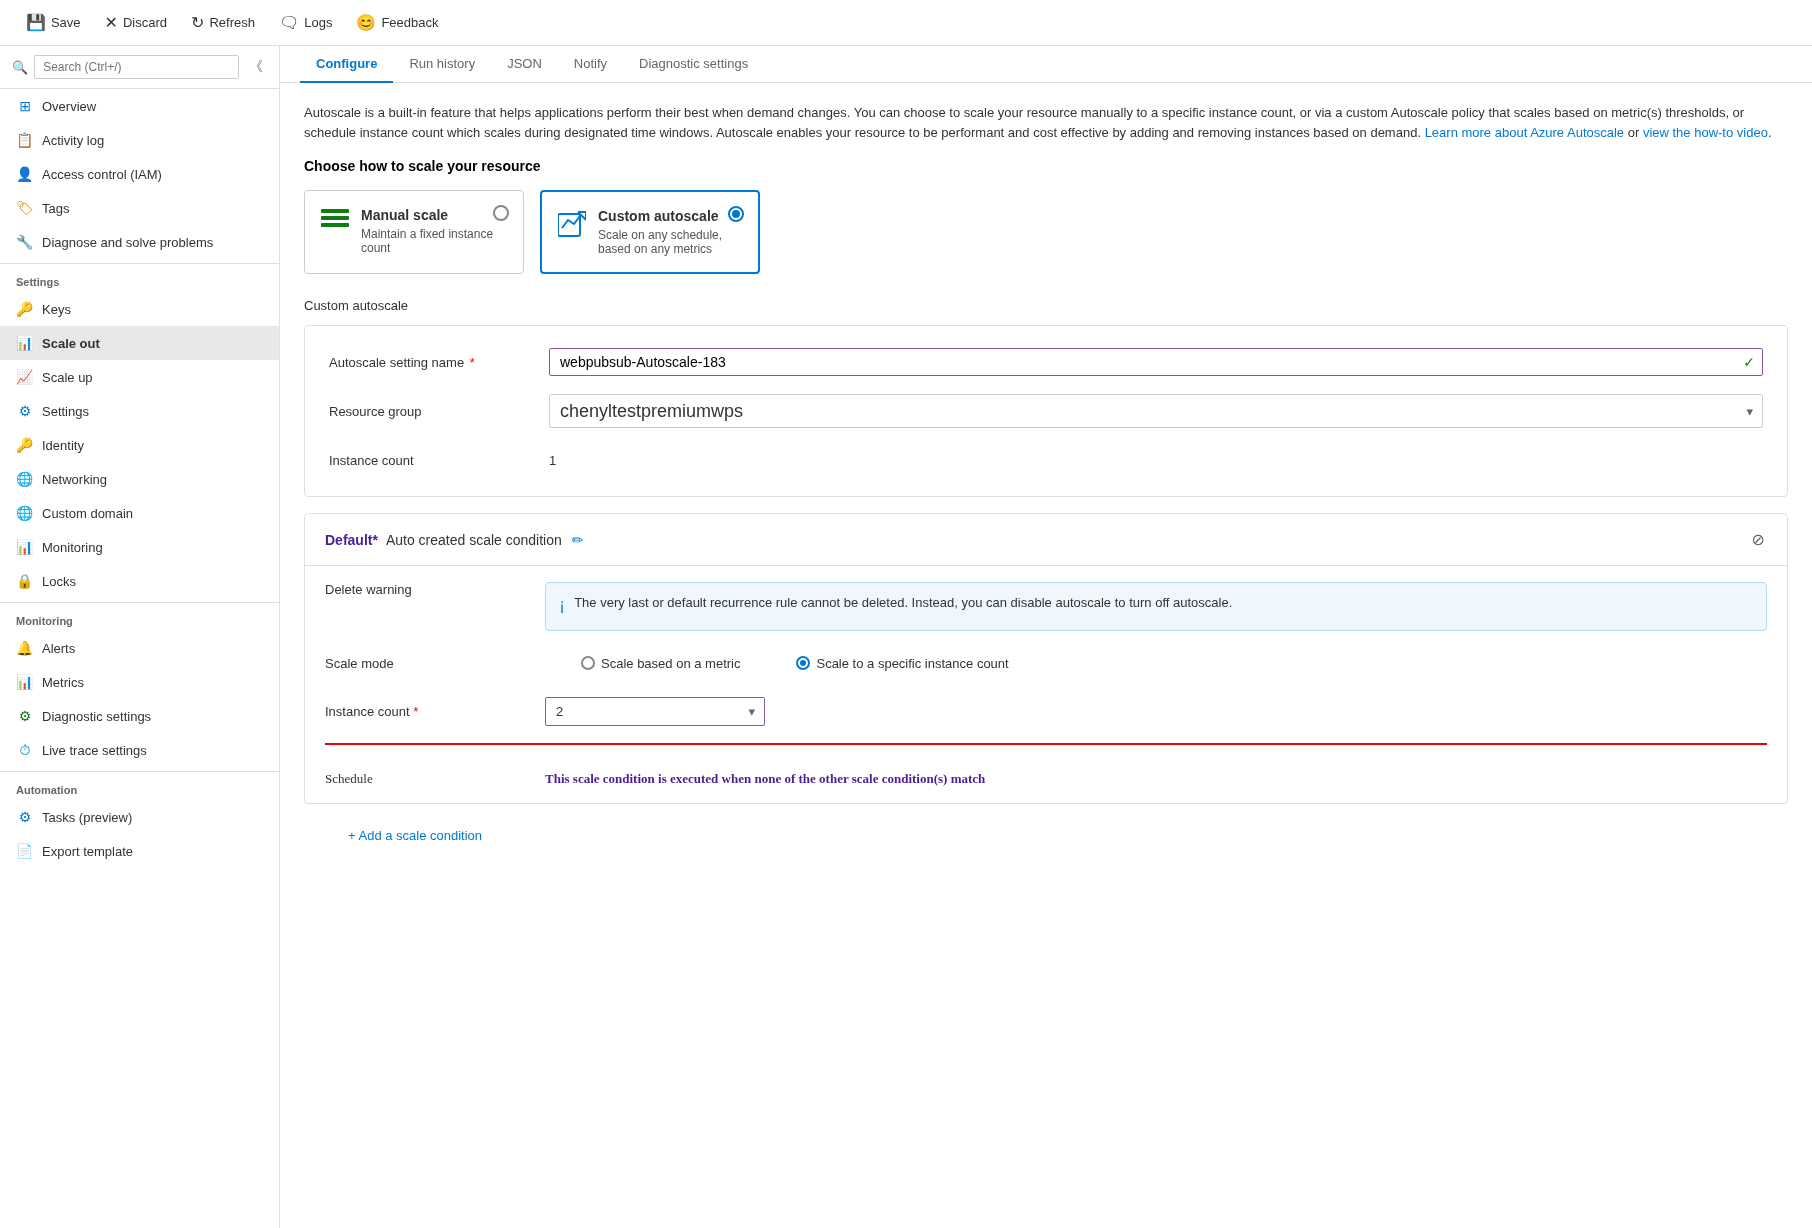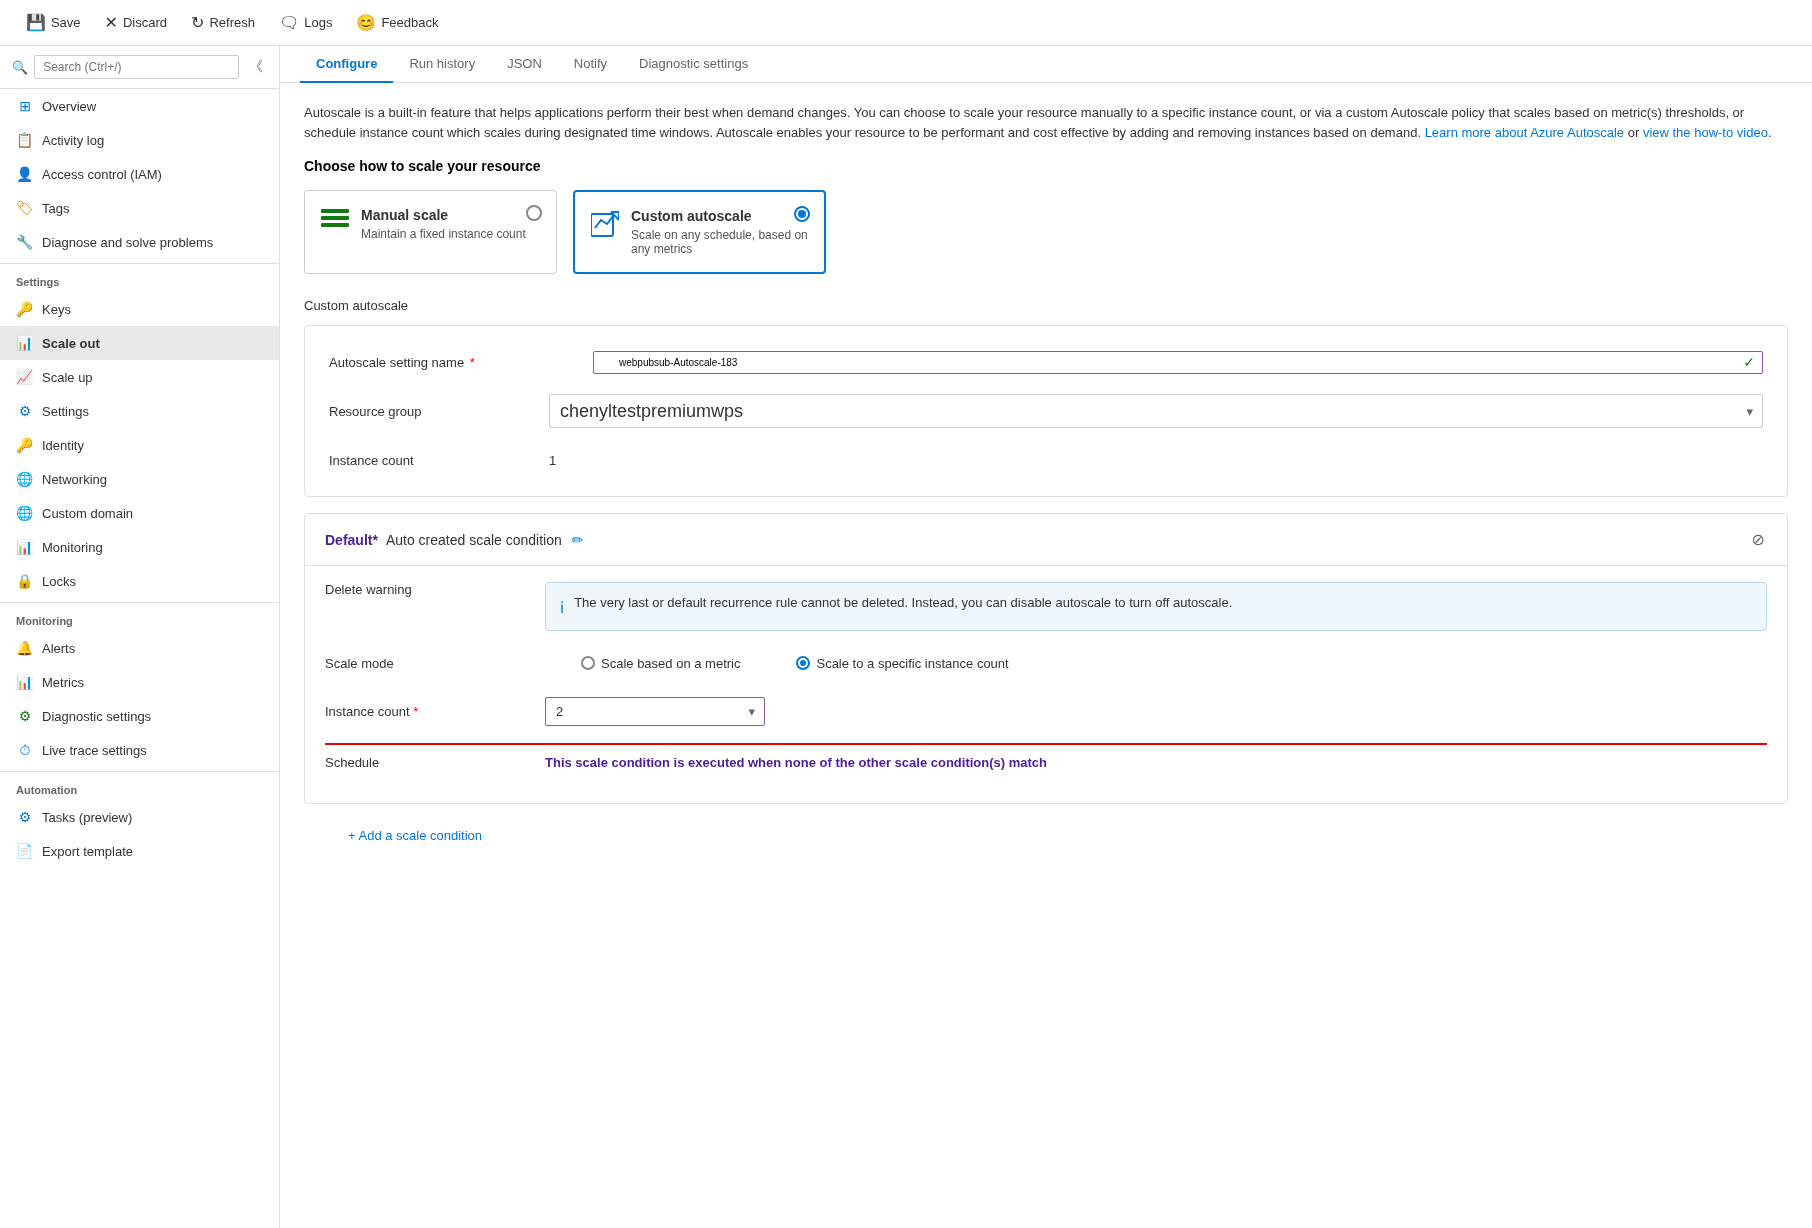--- a/index.html
+++ b/index.html
@@ -37,21 +37,21 @@
 
     
     .description-text { font-size: 13px; color: #333; line-height: 1.5; margin-bottom: 16px; }
     .description-text a { color: #0078d4; text-decoration: none; }
 
     
     .section-title { font-size: 14px; font-weight: 700; margin-bottom: 16px; color: #000; }
 
     
     .scale-cards { display: flex; gap: 16px; margin-bottom: 24px; }
-    .scale-card { border: 1px solid #ccc; border-radius: 4px; padding: 16px; width: 253px; cursor: pointer; display: flex; align-items: flex-start; gap: 12px; position: relative; }
+    .scale-card { border: 1px solid #ccc; border-radius: 4px; padding: 16px; width: 220px; cursor: pointer; display: flex; align-items: flex-start; gap: 12px; position: relative; }
     .scale-card.selected { border: 2px solid #0078d4; }
     .scale-card .card-icon { font-size: 24px; color: #0078d4; flex-shrink: 0; margin-top: 2px; }
     .scale-card .card-content { flex: 1; }
     .scale-card .card-title { font-weight: 700; font-size: 14px; margin-bottom: 4px; }
     .scale-card .card-desc { font-size: 12px; color: #555; }
     .scale-card .radio-circle { position: absolute; top: 14px; right: 14px; width: 16px; height: 16px; border-radius: 50%; border: 2px solid #888; background: #fff; display: flex; align-items: center; justify-content: center; }
     .scale-card .radio-circle.checked { border-color: #0078d4; }
     .scale-card .radio-circle.checked::after { content: ''; width: 8px; height: 8px; border-radius: 50%; background: #0078d4; }
 
     
@@ -296,21 +296,21 @@
       <div class="custom-autoscale-label">Custom autoscale</div>
 
       <div class="form-section">
         <div class="form-row">
           <div class="form-label">
             <span>Autoscale setting name</span>
             <span class="required"> *</span>
           </div>
           <div class="form-value">
             <div class="form-input-wrapper">
-              <input type="text" style="border: 1px solid rgb(140, 84, 161); padding: 5px 30px 5px 25px; font-size: 10px; border-radius: 2px; outline: none; width: 100%; margin-left: 44px;" value="webpubsub-Autoscale-183">
+              <input type="text" style="border: 1px solid rgb(140, 84, 161); padding: 5px 30px 5px 10px; font-size: 14px; border-radius: 2px; outline: none; width: 100%;" value="webpubsub-Autoscale-183">
               <span class="check" style="color:#107c10;">✓</span>
             </div>
           </div>
         </div>
         <div class="form-row">
           <div class="form-label">Resource group</div>
           <div class="form-value">
             <div class="select-wrapper">
               <select class="form-select"><option>chenyltestpremiumwps</option></select>
             </div>
@@ -373,21 +373,21 @@
                   <option>2</option>
                   <option>1</option>
                   <option>3</option>
                   <option>4</option>
                 </select>
               </div>
             </div>
           </div>
           <div class="red-line"></div>
 
-          <div class="form-row" style="align-items:flex-start;">
+          <div class="form-row" style="align-items:flex-end;font-family:Liberation Serif, serif;">
             <div class="form-label">Schedule</div>
             <div class="form-value">
               <span class="schedule-text">This scale condition is executed when none of the other scale condition(s) match</span>
             </div>
           </div>
         </div>
       </div>
 
       <button class="add-condition-btn">
         <span></span>

